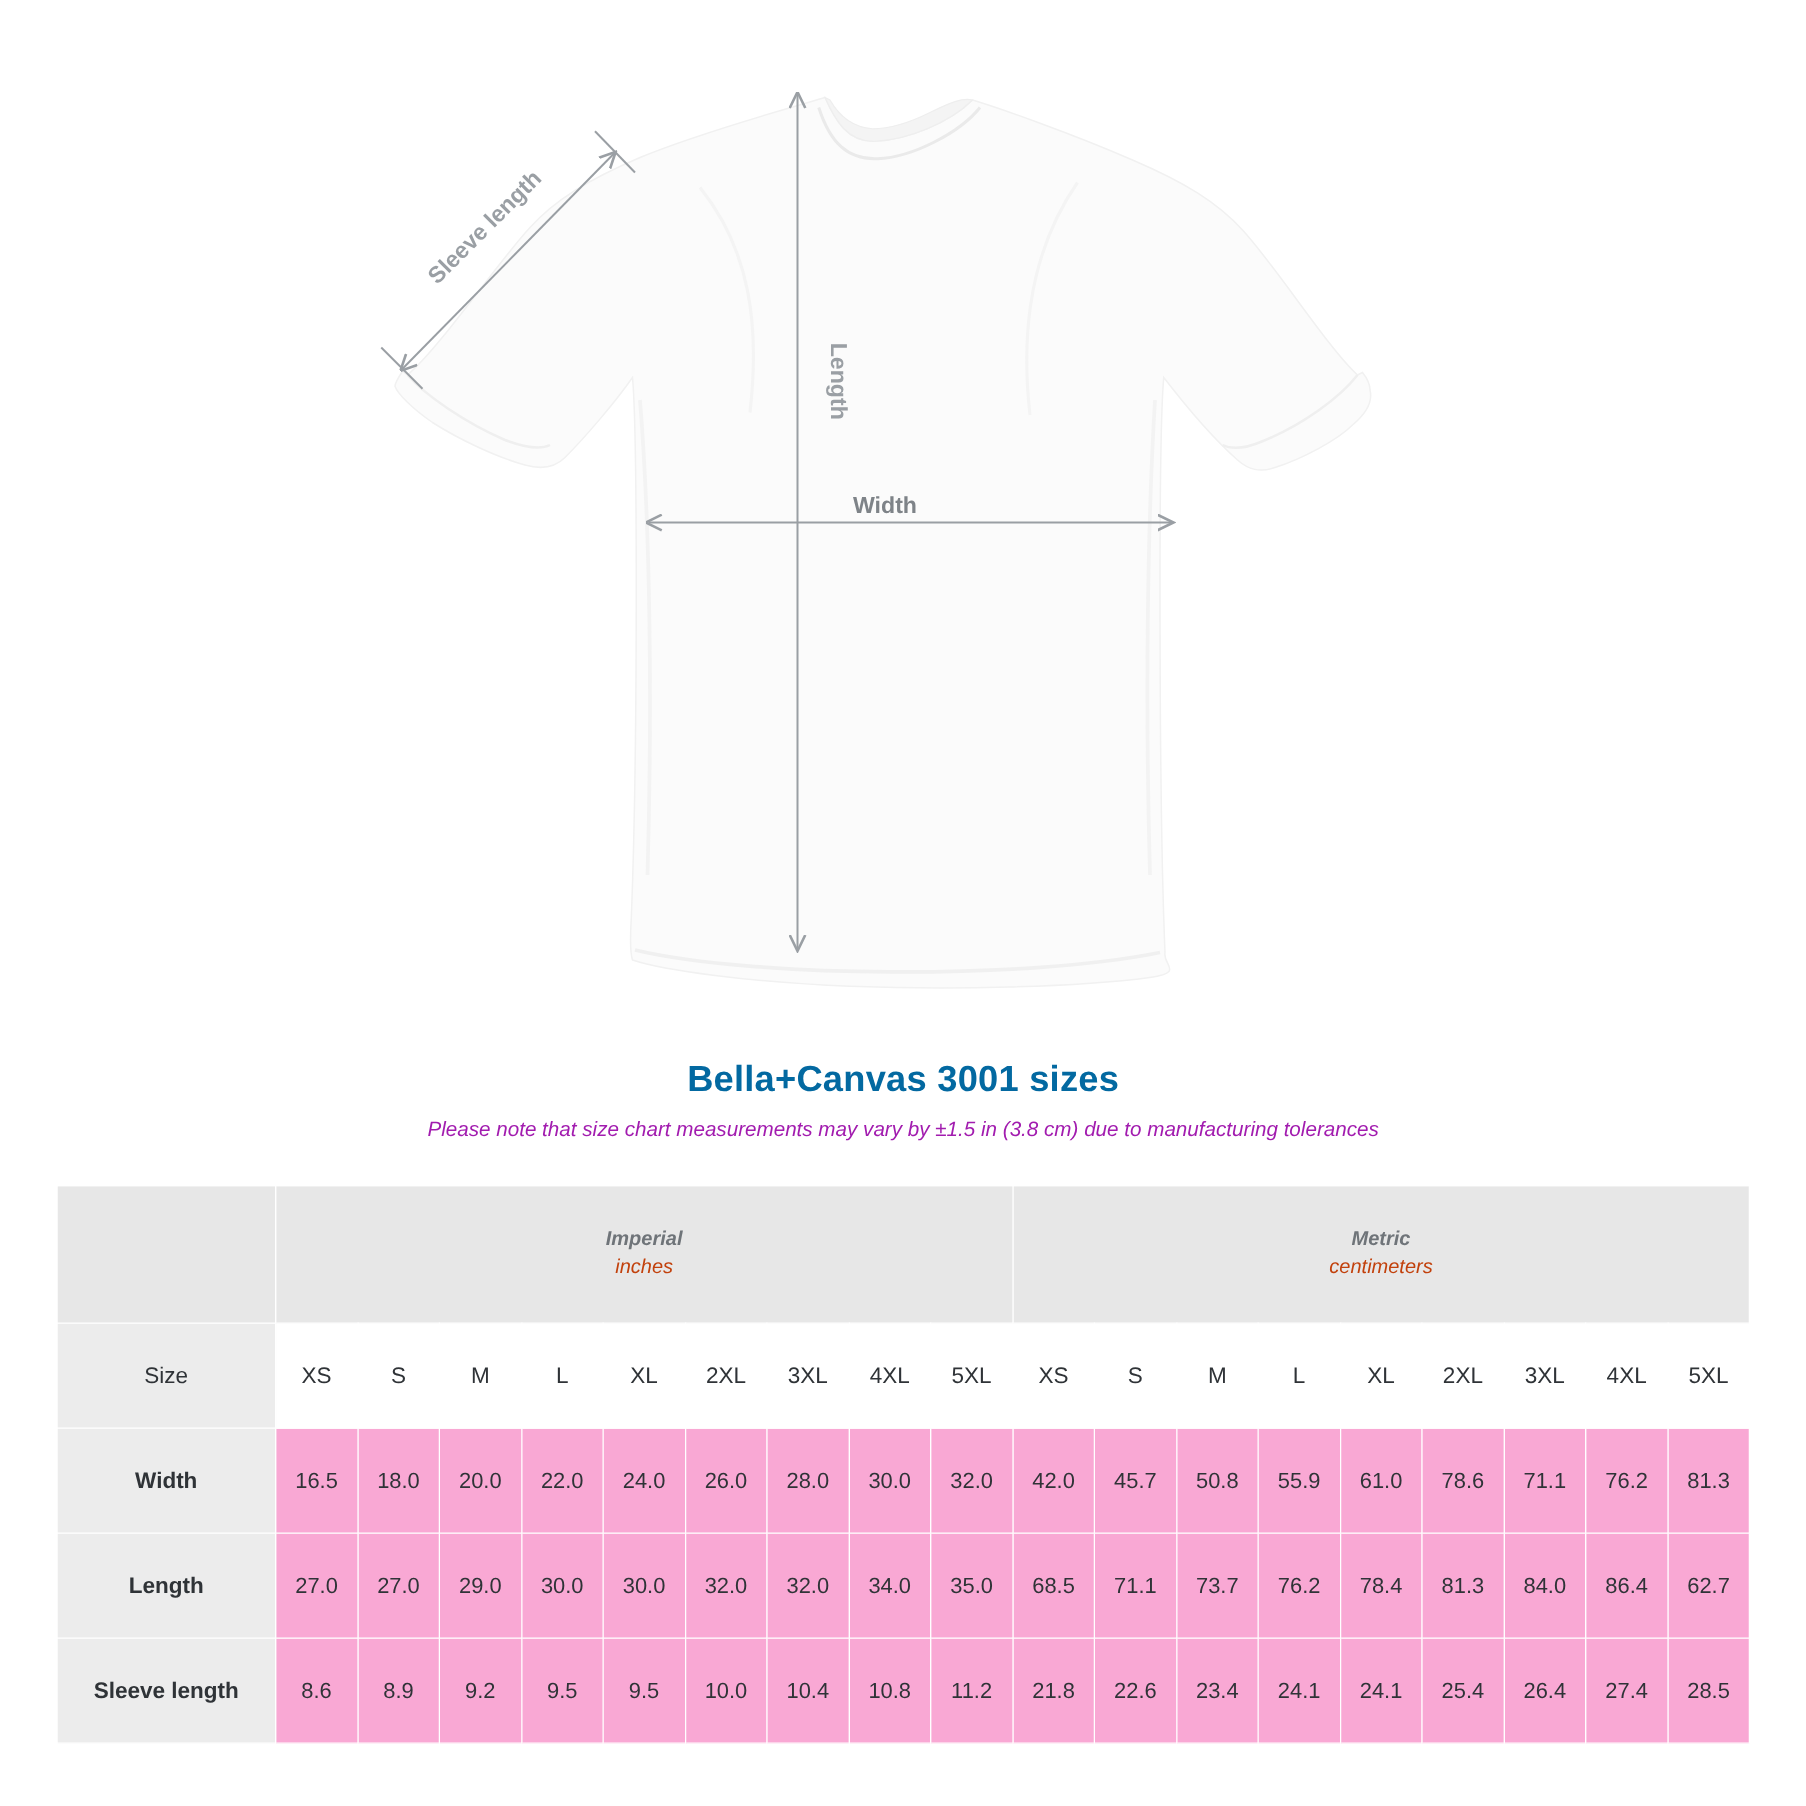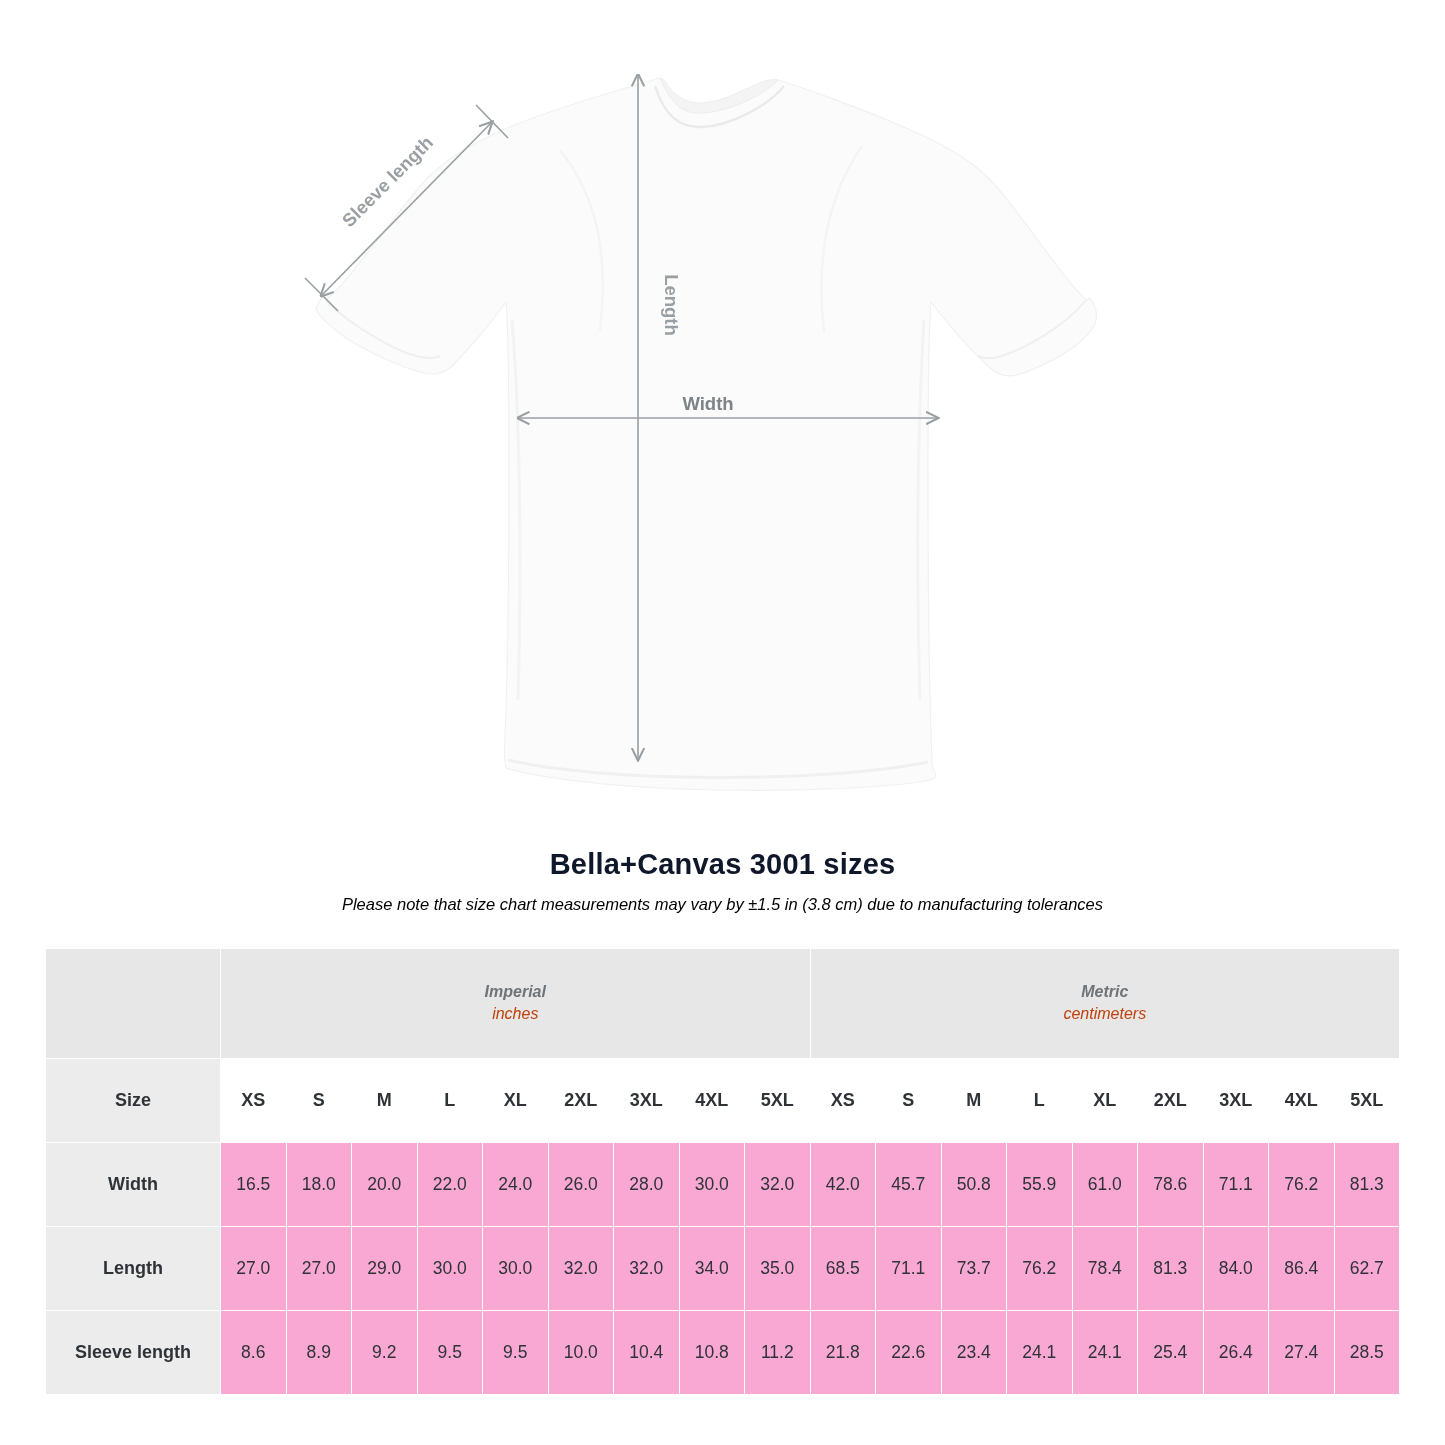--- a/index.html
+++ b/index.html
@@ -28,29 +28,29 @@
     position: absolute;
     top: 0;
     left: 0;
   }
 
   
   .chart-title {
     text-align: center;
     font-size: 29px;
     font-weight: bold;
-    color: #0f172a;
+    color: #0369a1;
     margin: 18px 0 0 0;
     letter-spacing: 0.2px;
   }
   .chart-note {
     text-align: center;
     font-size: 16.5px;
     font-style: italic;
-    color: #000000;
+    color: #a21caf;
     margin: 14px 0 0 0;
   }
 
   
   .table-wrap {
     position: absolute;
     left: 45px;
     top: 948px;
     width: 1355px;
   }
@@ -80,21 +80,21 @@
     line-height: 1.25;
   }
   .unit-sub {
     font-size: 16px;
     font-style: italic;
     color: #c2410c;
     line-height: 1.5;
   }
   tr.head-row td {
     height: 84px;
-    font-weight: bold;
+    font-weight: normal;
     font-size: 18px;
     background: #ffffff;
   }
   tr.head-row td.rowlabel {
     background: #ececec;
   }
   tr.data-row td {
     height: 84px;
     background: #f9a8d4;
     font-size: 17.5px;

